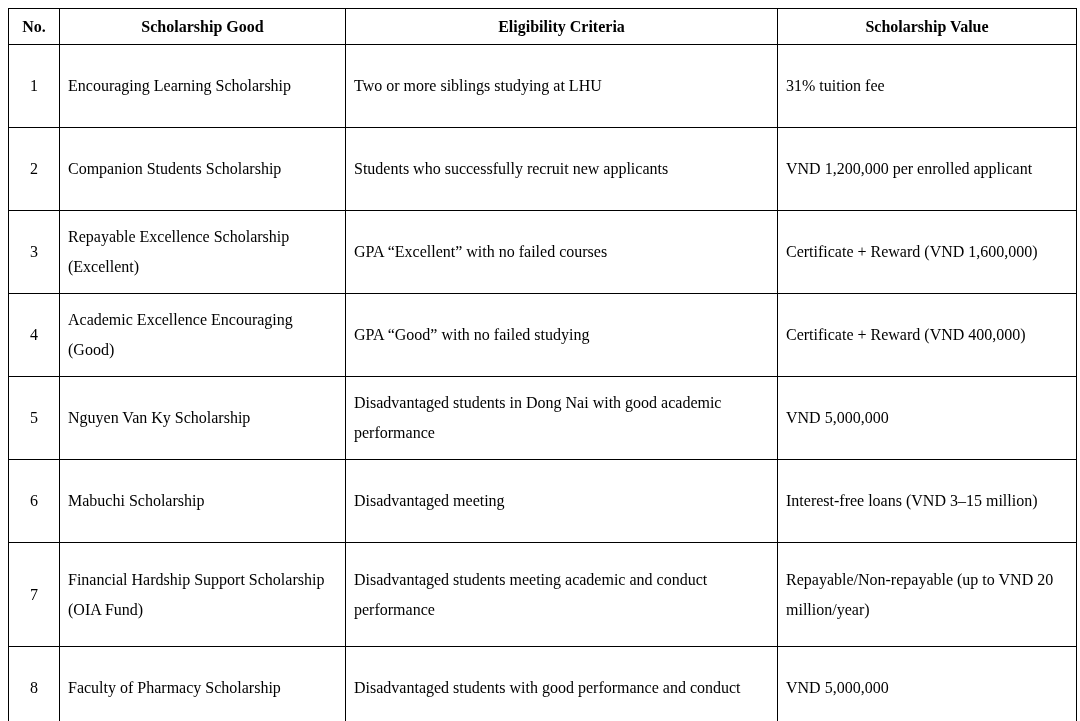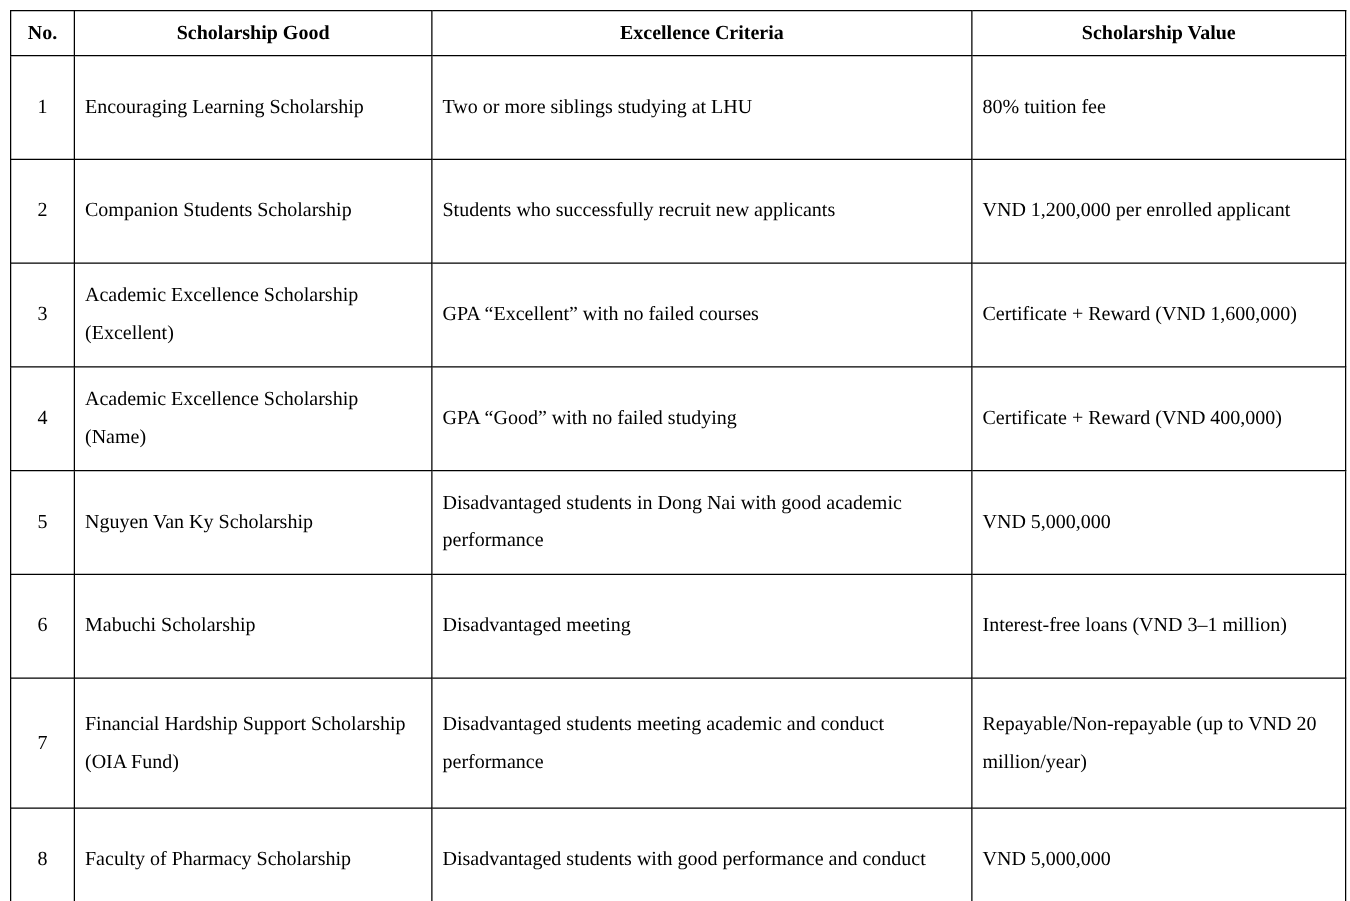--- a/index.html
+++ b/index.html
@@ -64,61 +64,61 @@
     <colgroup>
       <col class="col-no">
       <col class="col-name">
       <col class="col-crit">
       <col class="col-value">
     </colgroup>
     <thead>
       <tr>
         <th>No.</th>
         <th>Scholarship Good</th>
-        <th>Excellence Criteria</th>
+        <th>Eligibility Criteria</th>
         <th>Scholarship Value</th>
       </tr>
     </thead>
     <tbody>
 
     <tr>
           <td class="cell-no">1</td>
           <td class="cell-name">Encouraging Learning Scholarship</td>
           <td class="cell-criteria">Two or more siblings studying at LHU</td>
-          <td class="cell-value">80% tuition fee</td>
+          <td class="cell-value">31% tuition fee</td>
         </tr>
         <tr>
           <td class="cell-no">2</td>
           <td class="cell-name">Companion Students Scholarship</td>
           <td class="cell-criteria">Students who successfully recruit new applicants</td>
           <td class="cell-value">VND 1,200,000 per enrolled applicant</td>
         </tr>
         <tr>
           <td class="cell-no">3</td>
-          <td class="cell-name">Academic Excellence Scholarship (Excellent)</td>
+          <td class="cell-name">Repayable Excellence Scholarship (Excellent)</td>
           <td class="cell-criteria">GPA “Excellent” with no failed courses</td>
           <td class="cell-value">Certificate + Reward (VND 1,600,000)</td>
         </tr>
         <tr>
           <td class="cell-no">4</td>
-          <td class="cell-name">Academic Excellence Scholarship (Name)</td>
+          <td class="cell-name">Academic Excellence Encouraging (Good)</td>
           <td class="cell-criteria">GPA “Good” with no failed studying</td>
           <td class="cell-value">Certificate + Reward (VND 400,000)</td>
         </tr>
         <tr>
           <td class="cell-no">5</td>
           <td class="cell-name">Nguyen Van Ky Scholarship</td>
           <td class="cell-criteria">Disadvantaged students in Dong Nai with good academic performance</td>
           <td class="cell-value">VND 5,000,000</td>
         </tr>
         <tr>
           <td class="cell-no">6</td>
           <td class="cell-name">Mabuchi Scholarship</td>
           <td class="cell-criteria">Disadvantaged meeting</td>
-          <td class="cell-value">Interest-free loans (VND 3–1 million)</td>
+          <td class="cell-value">Interest-free loans (VND 3–15 million)</td>
         </tr>
         <tr class="tall">
           <td class="cell-no">7</td>
           <td class="cell-name">Financial Hardship Support Scholarship (OIA Fund)</td>
           <td class="cell-criteria">Disadvantaged students meeting academic and conduct performance</td>
           <td class="cell-value">Repayable/Non-repayable (up to VND 20 million/year)</td>
         </tr>
         <tr>
           <td class="cell-no">8</td>
           <td class="cell-name">Faculty of Pharmacy Scholarship</td>

